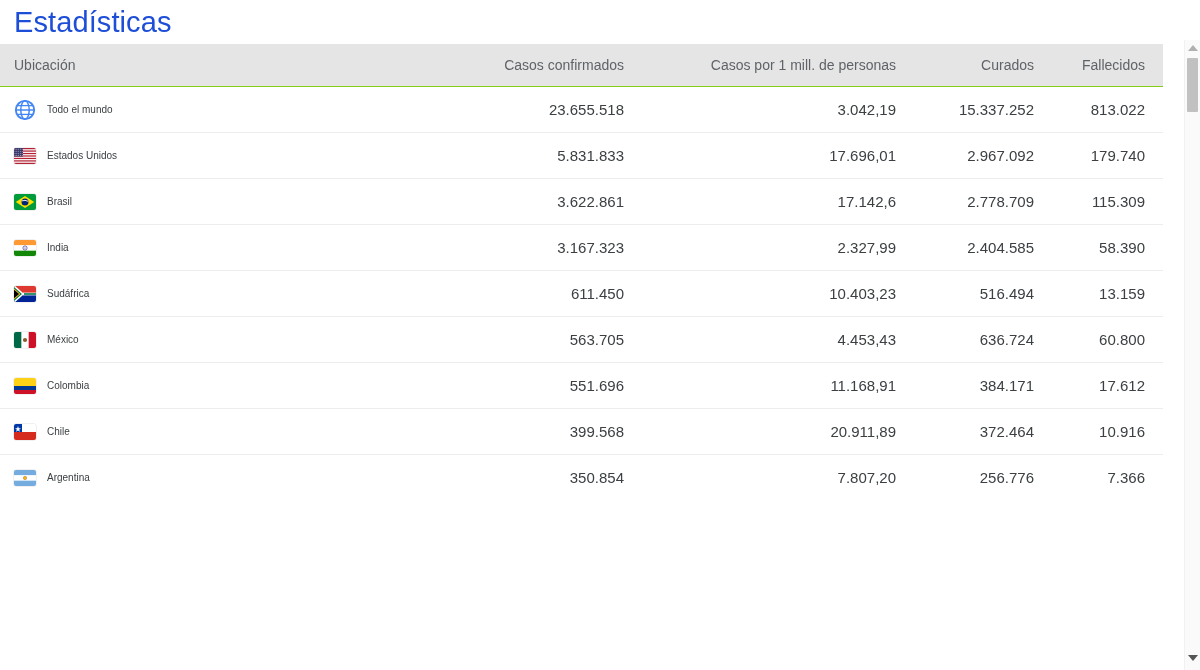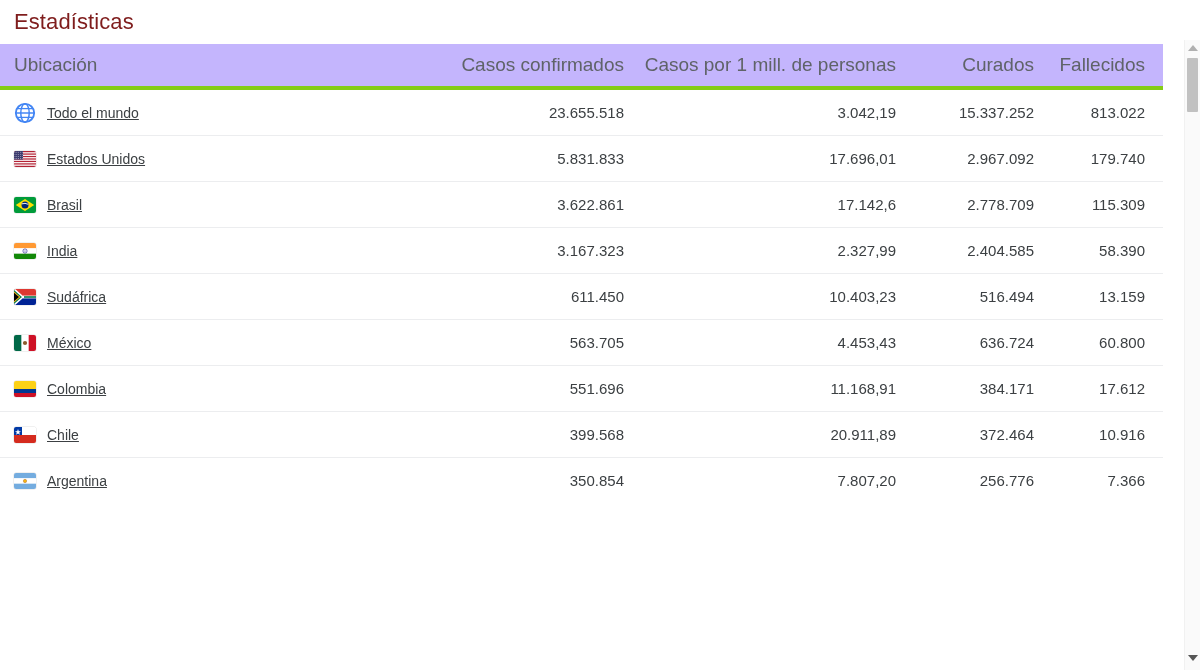--- a/index.html
+++ b/index.html
@@ -22,24 +22,24 @@
     height: 670px;
     background: #ffffff;
     box-sizing: border-box;
   }
 
   
   .page-title {
     position: absolute;
     left: 14px;
     top: 6px;
-    font-size: 22px;
+    font-size: 29px;
     line-height: 32px;
     font-weight: 400;
-    color: #7f1d1d;
+    color: #1d4ed8;
     letter-spacing: 0.1px;
     white-space: nowrap;
   }
 
   
   .table-wrap {
     position: absolute;
     left: 0;
     top: 44px;
     width: 1163px;
@@ -55,27 +55,27 @@
 
   
   col.c-loc   { width: 372px; }
   col.c-conf  { width: 268px; }
   col.c-perm  { width: 272px; }
   col.c-cure  { width: 138px; }
   col.c-dead  { width: 113px; }
 
   thead th {
     font-weight: 400;
-    font-size: 19px;
+    font-size: 14px;
     color: #5f6368;
     padding: 0 0 0 0;
     height: 42px;
     vertical-align: middle;
-    border-bottom: 4px solid #84cc16;
-    background: #c4b5fd;
+    border-bottom: 1px solid #84cc16;
+    background: #e5e5e5;
     white-space: nowrap;
   }
   thead th.loc {
     text-align: left;
     padding-left: 14px;
   }
   thead th.num {
     text-align: right;
     padding-right: 16px;
   }
@@ -104,23 +104,22 @@
     padding-left: 14px;
     text-align: left;
   }
 
   .loc-cell {
     display: flex;
     align-items: center;
     gap: 11px;
   }
   .loc-label {
-    font-size: 14px;
+    font-size: 10px;
     color: #3c4043;
-    text-decoration: underline;
   }
 
   
   .flag {
     width: 22px;
     height: 16px;
     flex: 0 0 22px;
     border-radius: 2px;
     overflow: hidden;
     position: relative;

